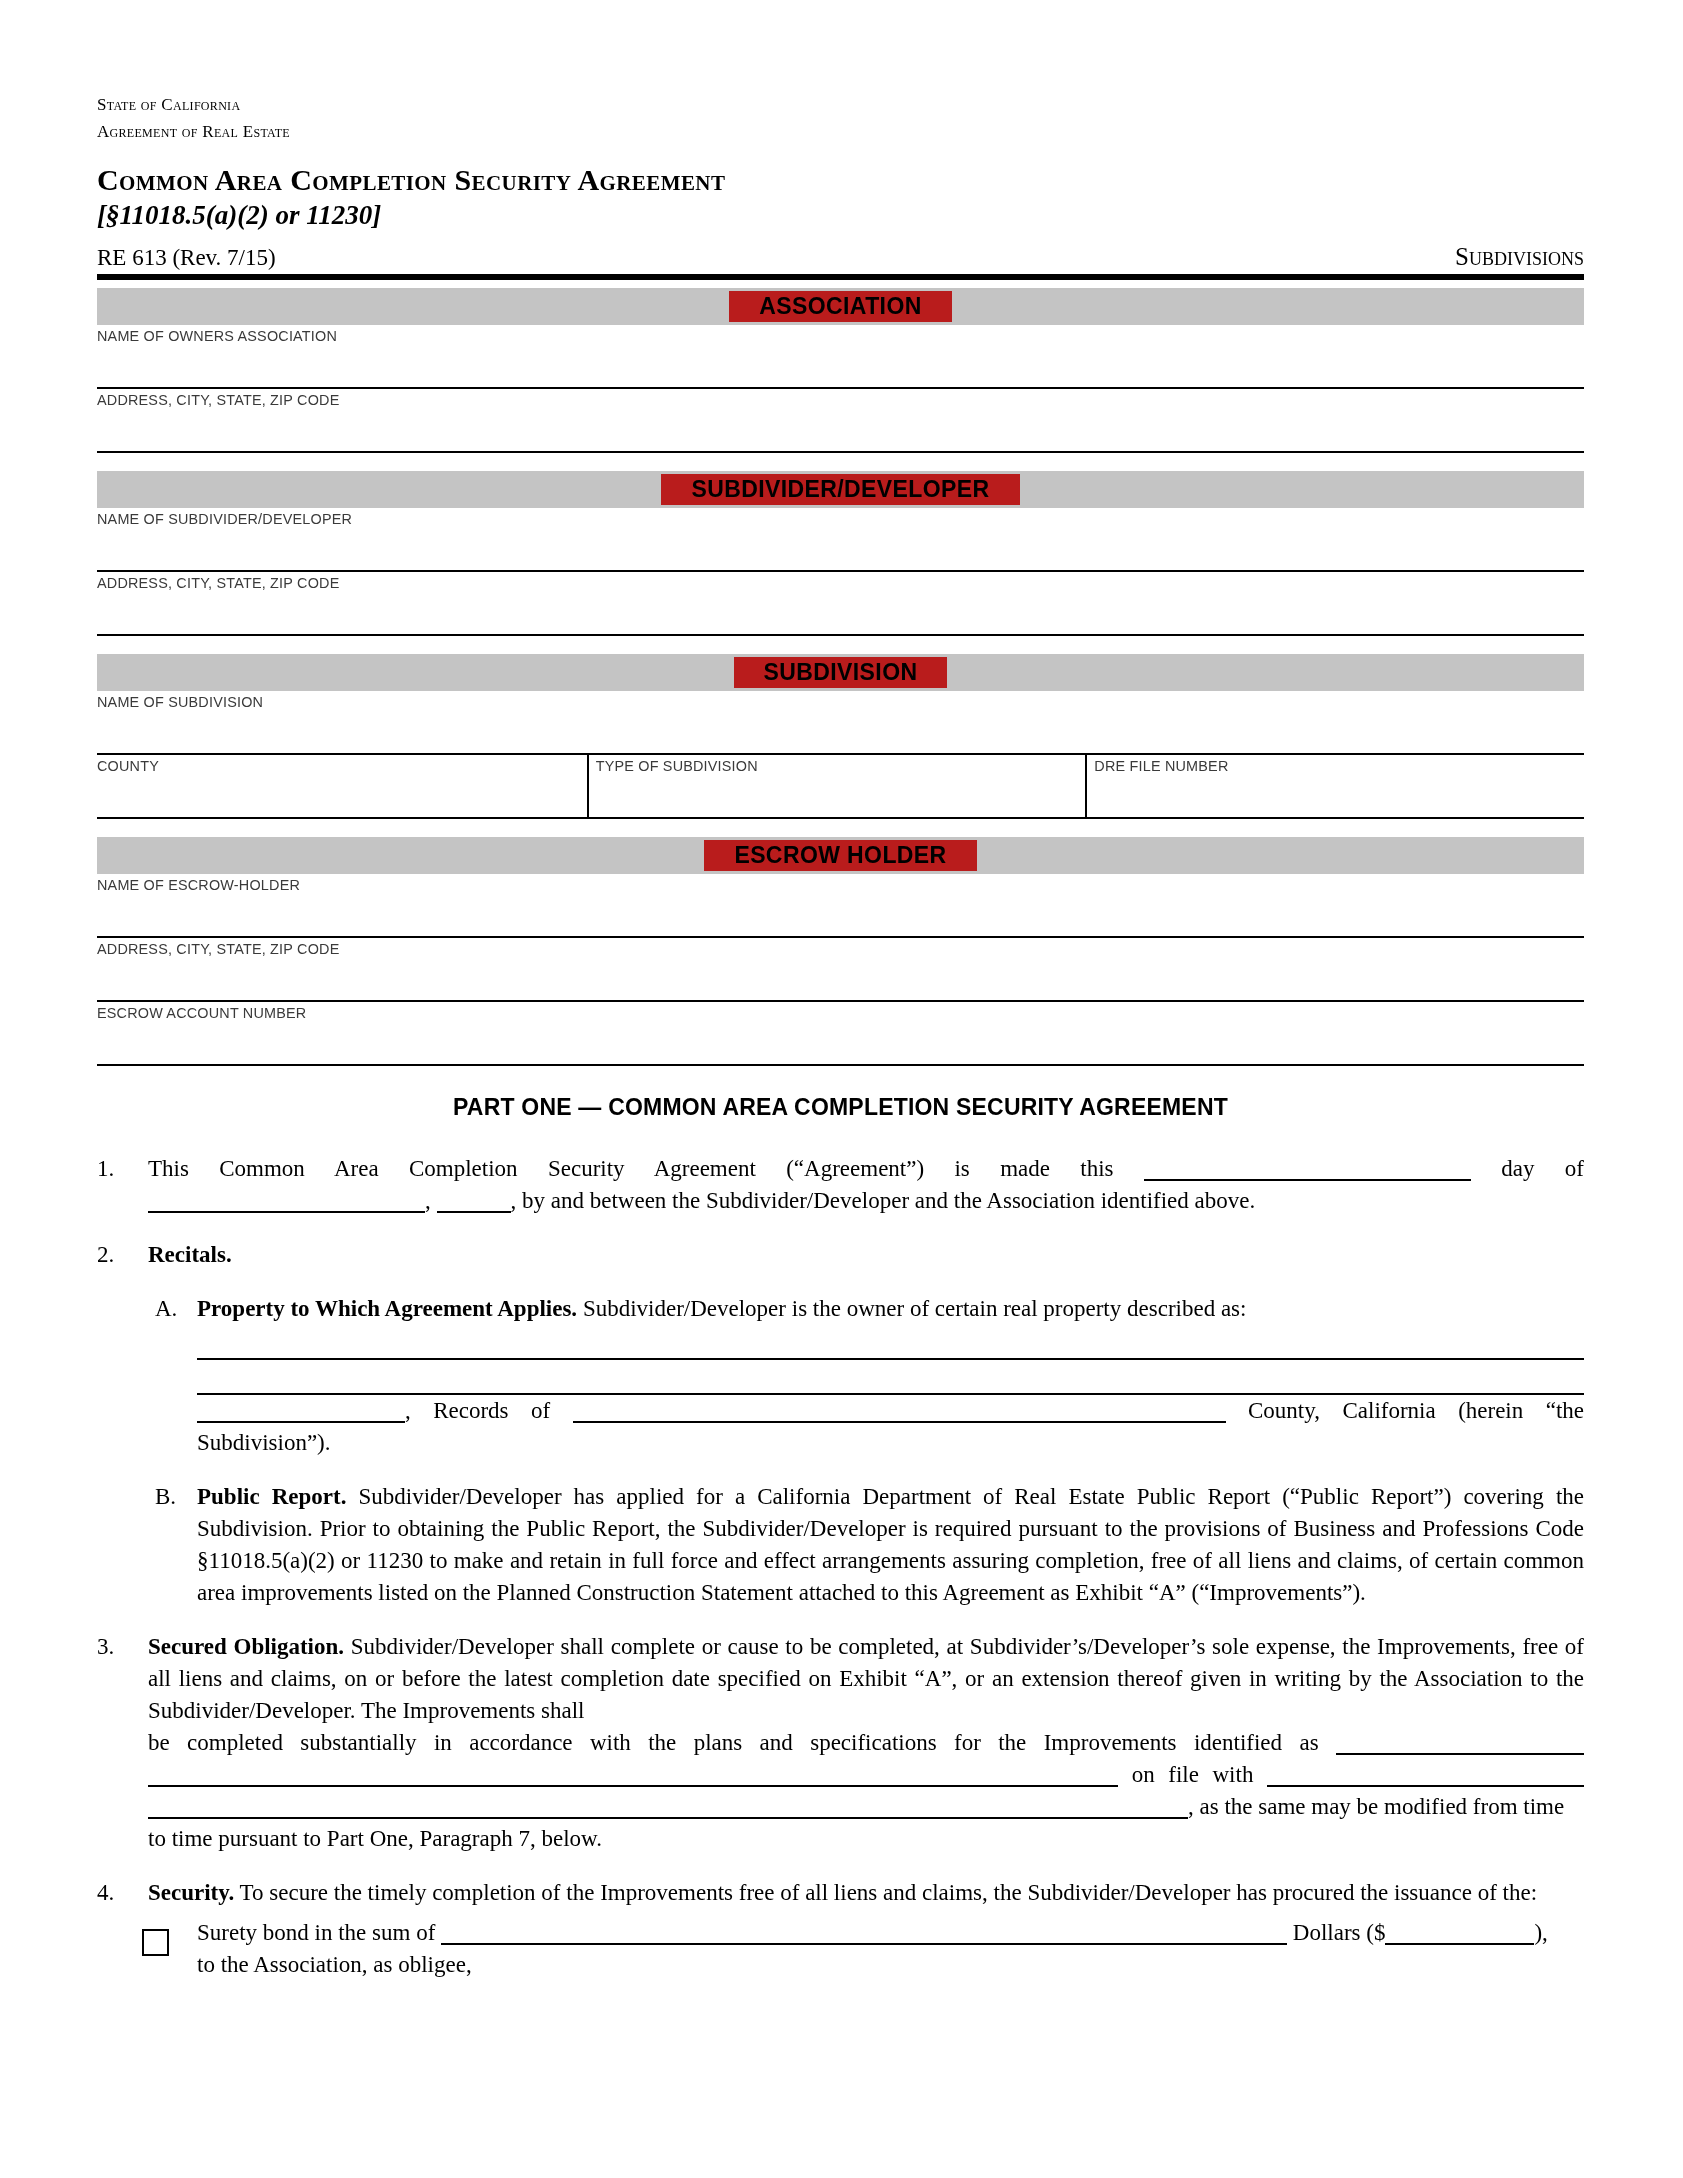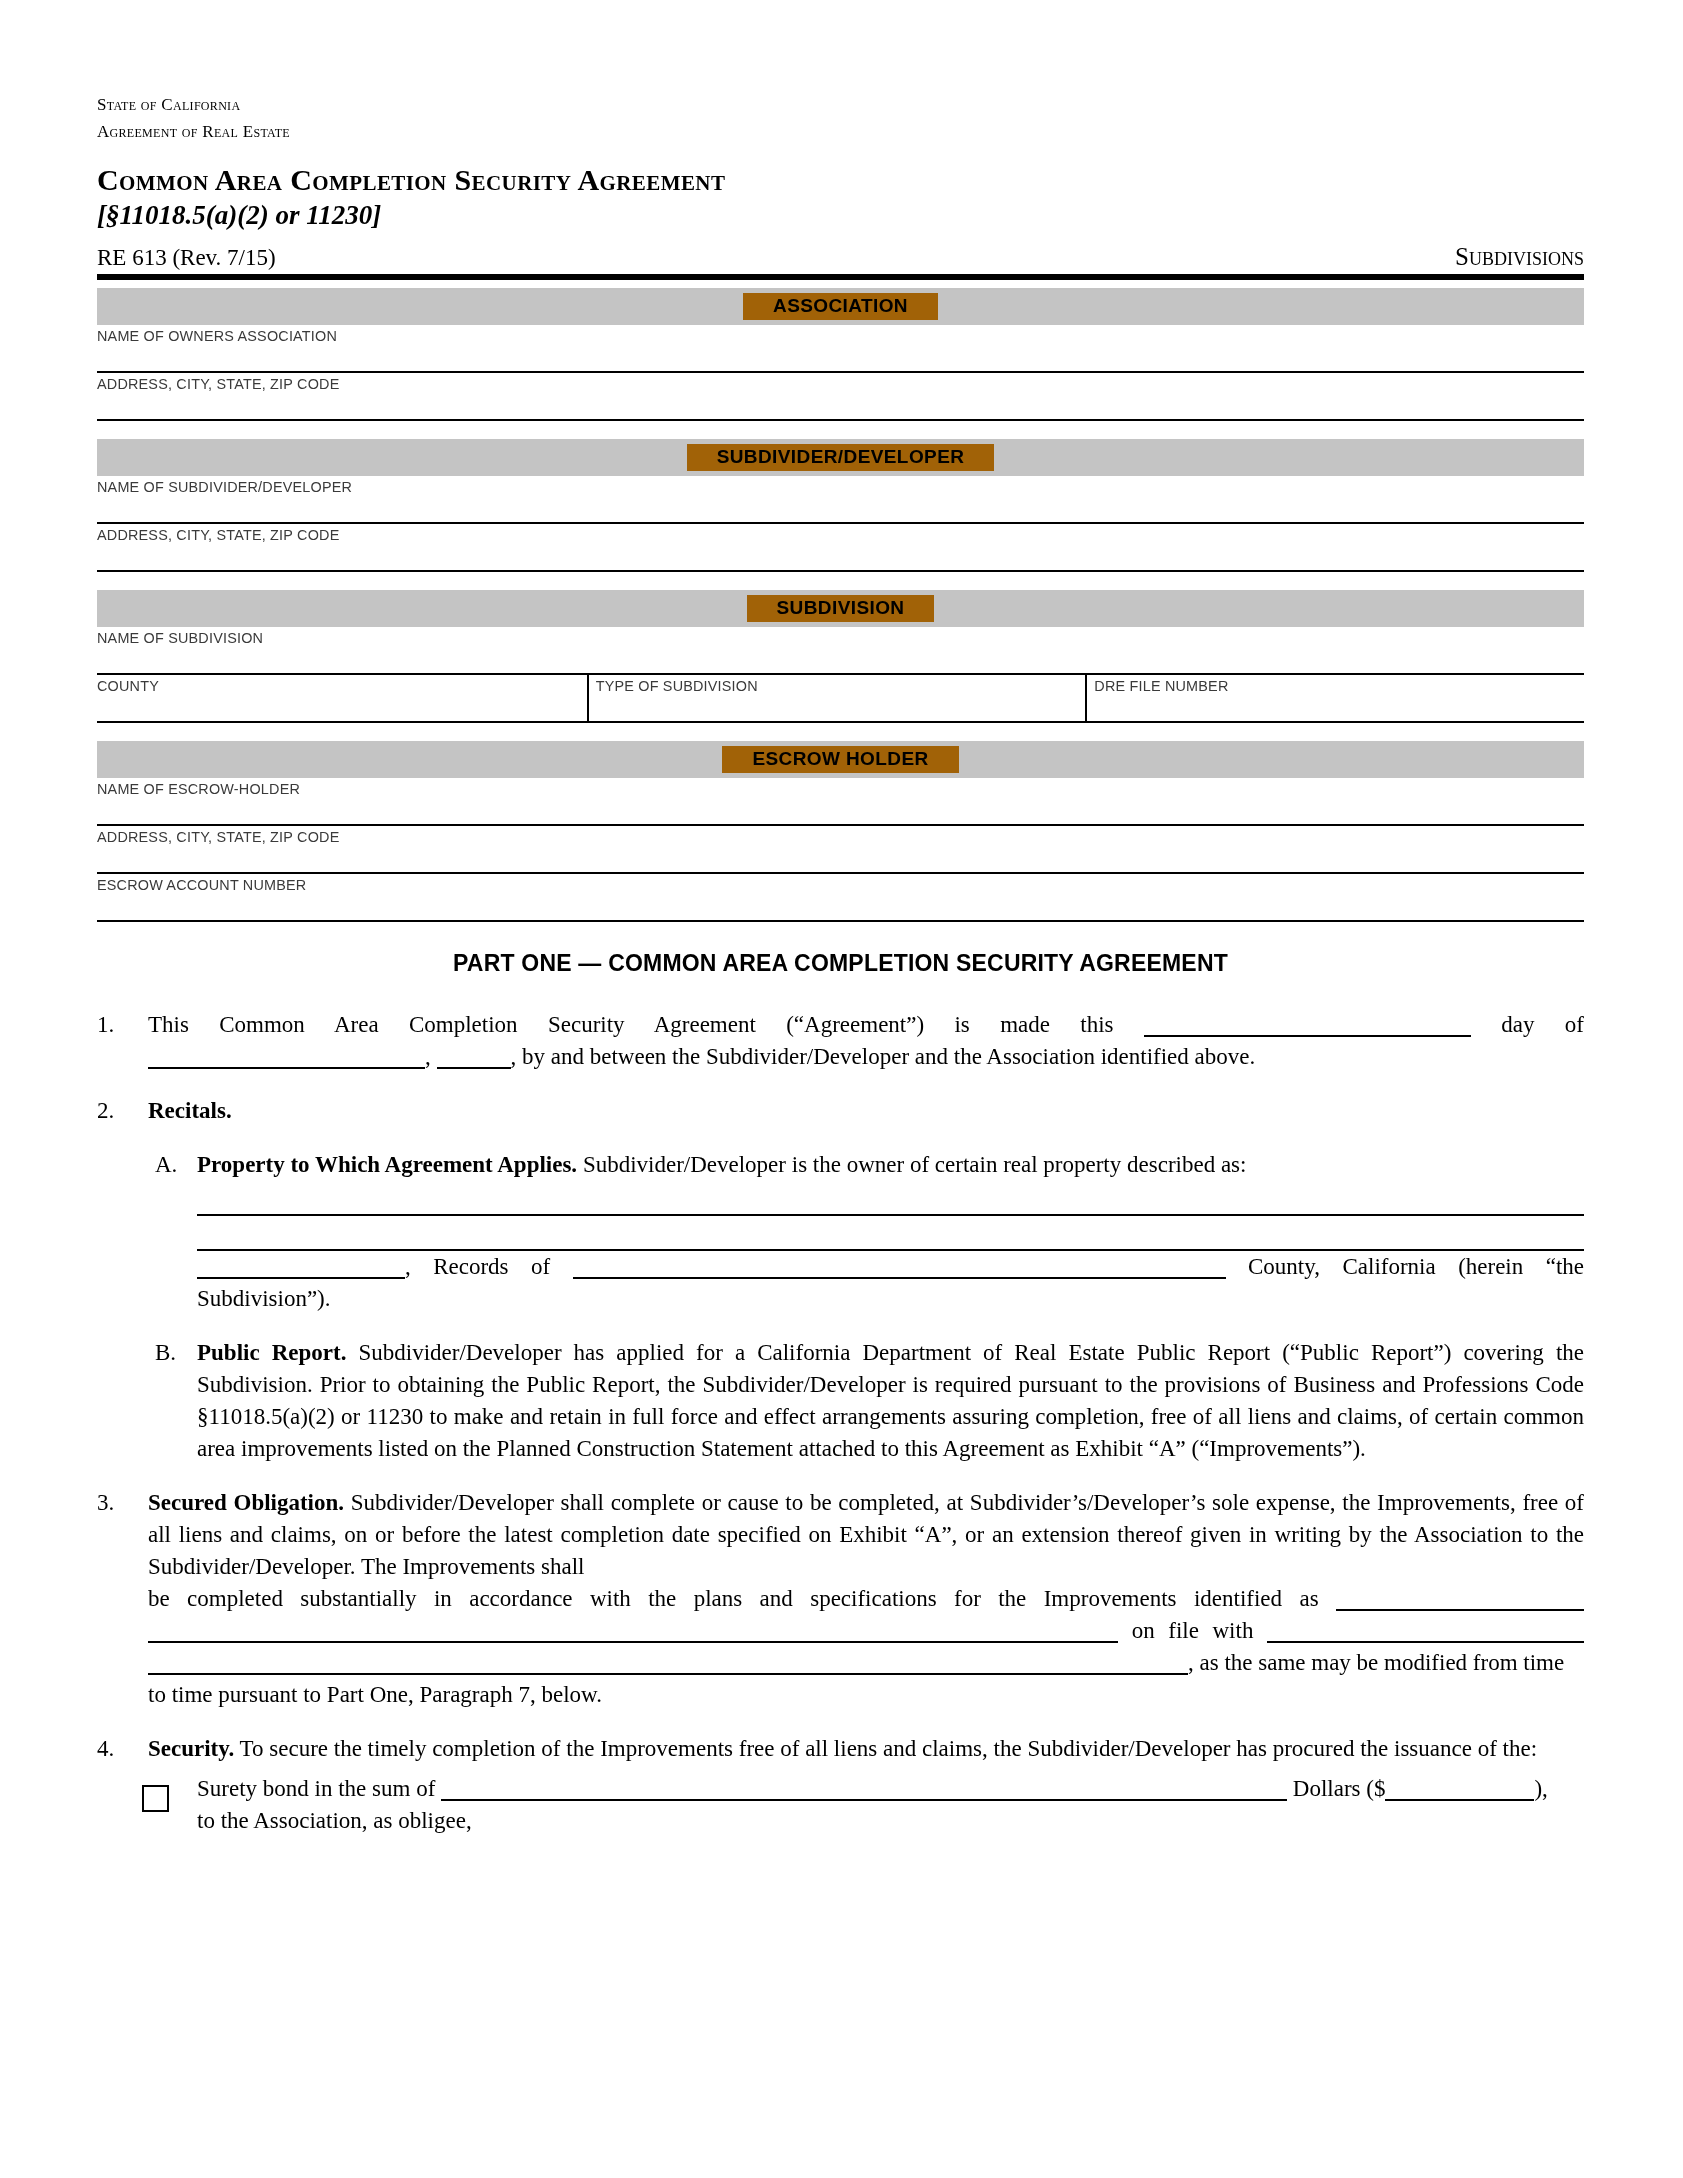--- a/index.html
+++ b/index.html
@@ -10,22 +10,22 @@
   .form-title{font-size:30px;font-weight:bold;margin-top:18px;letter-spacing:0.4px;}
   .statute{font-size:27px;font-weight:bold;font-style:italic;margin-top:3px;}
   .formline{display:flex;justify-content:space-between;align-items:flex-end;margin-top:12px;}
   .form-number{font-size:23px;}
   .program{font-size:25px;}
   .rule{height:0;border-bottom:6px solid #000;margin-top:3px;}
   .section{margin-top:0;}
   .section + .section{margin-top:18px;}
   .secbar{height:37px;background:#c4c4c4;display:flex;justify-content:center;align-items:center;}
   .first-bar{margin-top:8px;}
-  .secbar-label{background:#a16207;padding:3px 30px;font-family:"Liberation Sans","DejaVu Sans",sans-serif;font-weight:bold;font-size:19px;letter-spacing:0.4px;line-height:1.1;}
-  .field{position:relative;border-bottom:2px solid #000;height:48px;padding-top:3px;box-sizing:border-box;}
+  .secbar-label{background:#b91c1c;padding:3px 30px;font-family:"Liberation Sans","DejaVu Sans",sans-serif;font-weight:bold;font-size:23px;letter-spacing:0.4px;line-height:1.1;}
+  .field{position:relative;border-bottom:2px solid #000;height:64px;padding-top:3px;box-sizing:border-box;}
   .flabel{font-family:"Liberation Sans","DejaVu Sans",sans-serif;font-size:14.4px;color:#3a3a3a;letter-spacing:0.2px;}
   .frow{display:flex;justify-content:space-between;}
   .frow .field{flex:1;}
   .frow .field + .field{border-left:2px solid #000;padding-left:7px;}
   .part-heading{font-family:"Liberation Sans","DejaVu Sans",sans-serif;font-weight:bold;font-size:23px;text-align:center;margin-top:28px;letter-spacing:0.2px;}
   .body{margin-top:32px;font-size:23px;line-height:32px;}
   .li{position:relative;padding-left:51px;margin-top:22px;}
   .li > .num{position:absolute;left:0;top:0;}
   .li2{position:relative;padding-left:49px;margin-top:22px;}
   .li2 > .num{position:absolute;left:7px;top:0;}

